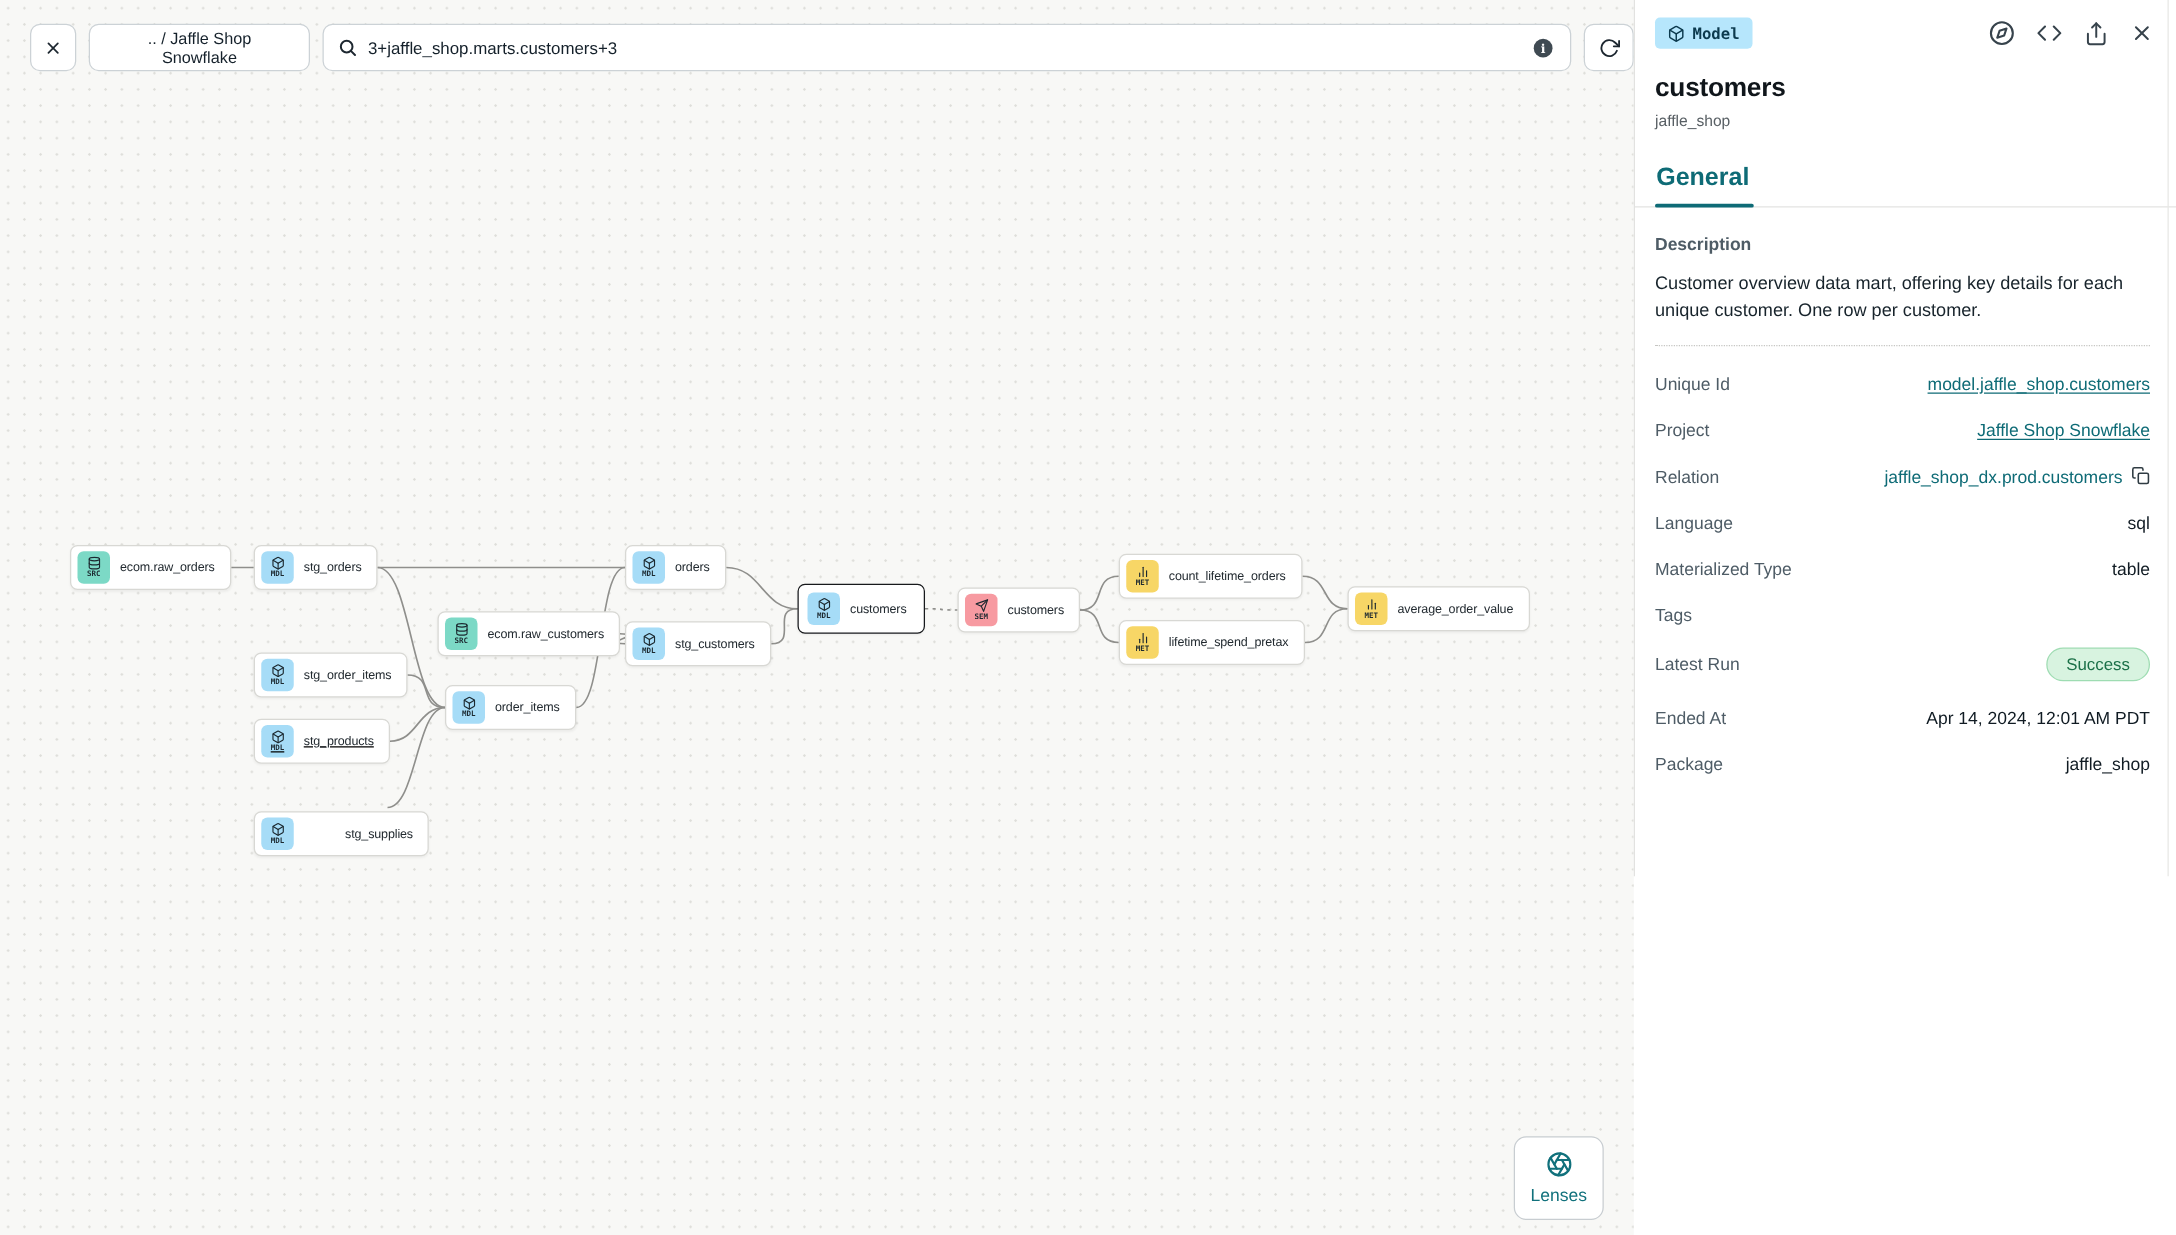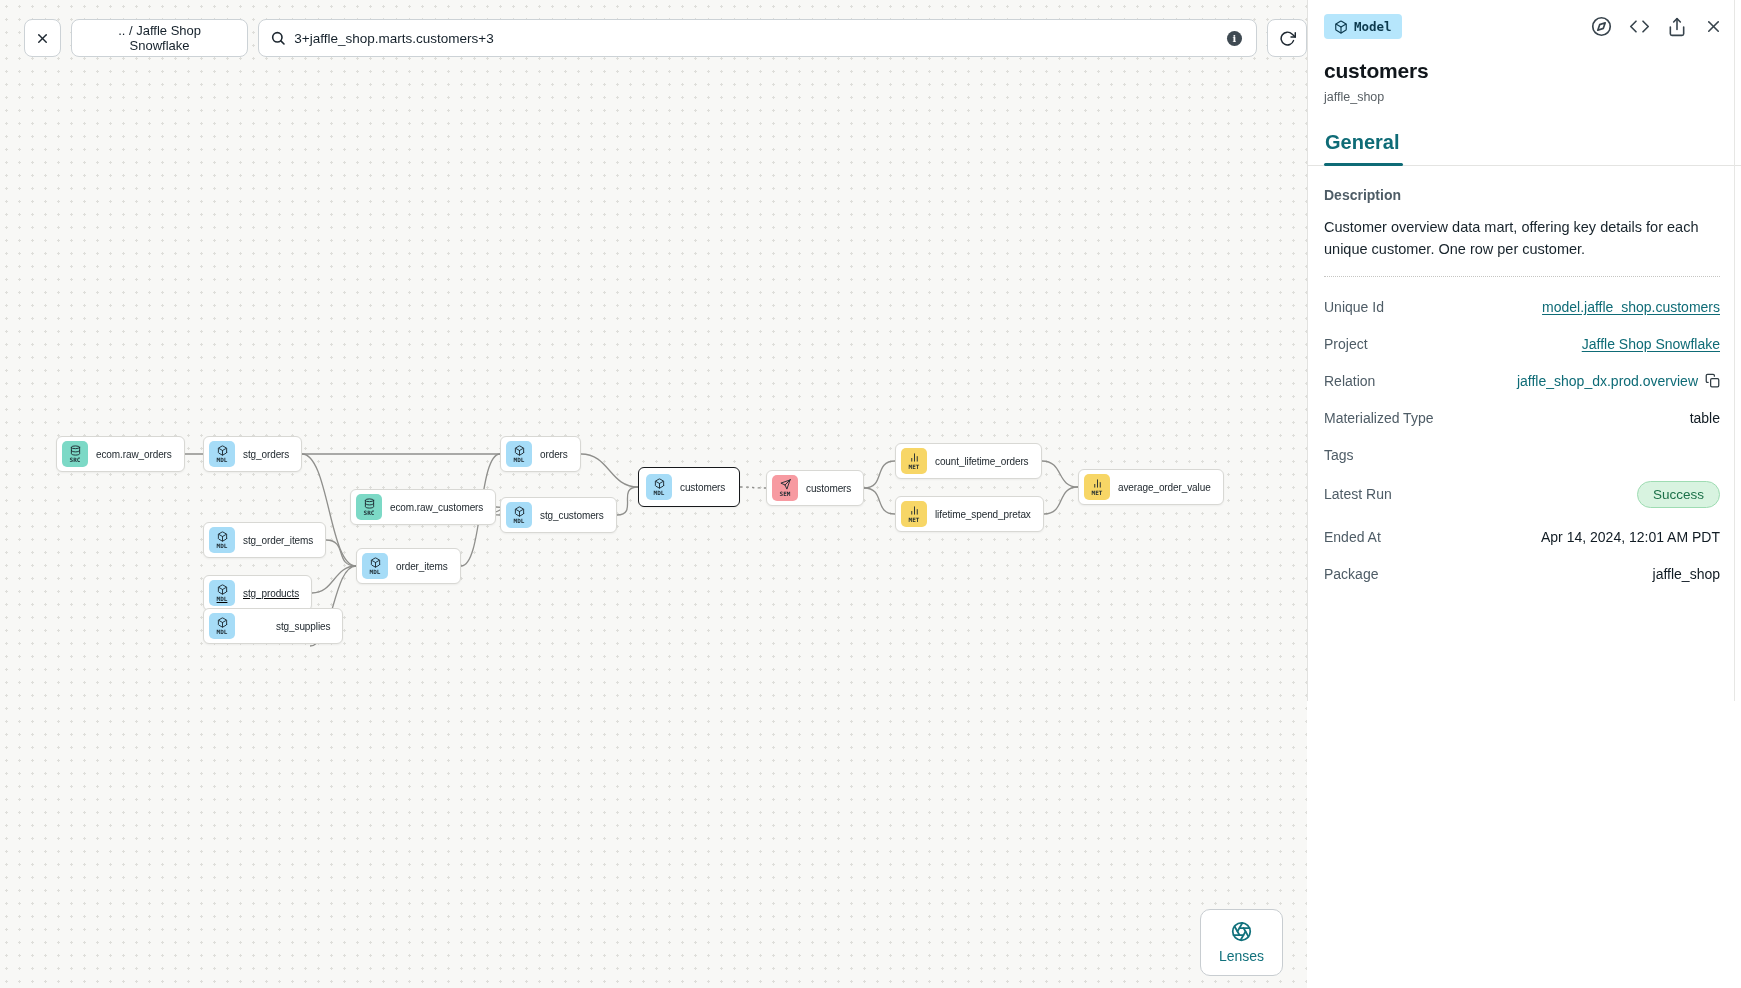--- a/index.html
+++ b/index.html
@@ -44,21 +44,21 @@
     display:flex; align-items:center; padding:0 12px 0 11px; gap:8px;
   }
   .searchbar input {
     flex:1; border:none; outline:none; font-size:13.5px; color:#14202a;
     font-family:"Liberation Sans",sans-serif; background:transparent;
   }
   .tb-refresh { width:40px; }
 
   
   .lenses {
-    position:absolute; right:24px; bottom:12px; width:83px; height:67px;
+    position:absolute; right:24px; bottom:12px; width:72px; height:67px;
     background:#fff; border:1px solid #c8cdd1; border-radius:10px; cursor:pointer;
     display:flex; flex-direction:column; align-items:center; justify-content:center; gap:6px;
     color:#11717c; font-size:14px; font-family:"Liberation Sans",sans-serif;
   }
 
   
   .panel { position:relative; flex:1; background:#fff; border-left:1px solid #e2e2e0; height:701px; }
   .panel::after { content:""; position:absolute; top:0; bottom:0; right:6px; width:1px; background:#e7e7e5; }
   .panel-header { display:flex; align-items:center; justify-content:space-between; padding:14px 18px 0 16px; }
   .badge {
@@ -149,21 +149,21 @@
           <span class="chip" style="background: rgb(166, 220, 247);">
             <svg viewBox="0 0 24 24" fill="none" stroke="#1c2930" stroke-width="2" stroke-linecap="round" stroke-linejoin="round">
               <path d="M21 16V8a2 2 0 0 0-1-1.73l-7-4a2 2 0 0 0-2 0l-7 4A2 2 0 0 0 3 8v8a2 2 0 0 0 1 1.73l7 4a2 2 0 0 0 2 0l7-4A2 2 0 0 0 21 16z"></path>
               <polyline points="3.27 6.96 12 12.01 20.73 6.96"></polyline>
               <line x1="12" y1="22.08" x2="12" y2="12"></line>
             </svg>
             <span class="chip-label">MDL</span>
           </span>
           <span class="node-label">stg_products</span>
         </div>
-        <div class="node" style="left: 203px; top: 608px; gap: 41px;">
+        <div class="node" style="left: 203px; top: 649px; gap: 41px;">
           <span class="chip" style="background: rgb(166, 220, 247);">
             <svg viewBox="0 0 24 24" fill="none" stroke="#1c2930" stroke-width="2" stroke-linecap="round" stroke-linejoin="round">
               <path d="M21 16V8a2 2 0 0 0-1-1.73l-7-4a2 2 0 0 0-2 0l-7 4A2 2 0 0 0 3 8v8a2 2 0 0 0 1 1.73l7 4a2 2 0 0 0 2 0l7-4A2 2 0 0 0 21 16z"></path>
               <polyline points="3.27 6.96 12 12.01 20.73 6.96"></polyline>
               <line x1="12" y1="22.08" x2="12" y2="12"></line>
             </svg>
             <span class="chip-label">MDL</span>
           </span>
           <span class="node-label">stg_supplies</span>
         </div>
@@ -363,29 +363,33 @@
             <span class="field-label">Unique Id</span>
             <a href="#" class="field-link">model.jaffle_shop.customers</a>
           </div>
           <div class="field-row row-project">
             <span class="field-label">Project</span>
             <a href="#" class="field-link">Jaffle Shop Snowflake</a>
           </div>
           <div class="field-row row-relation">
             <span class="field-label">Relation</span>
             <span class="value-group">
-              <a href="#" class="field-link no-underline">jaffle_shop_dx.prod.overview</a>
+              <a href="#" class="field-link no-underline">jaffle_shop_dx.prod.customers</a>
               <button class="copy-btn">
                 <svg width="15" height="15" viewBox="0 0 24 24" fill="none" stroke="currentColor" stroke-width="2" stroke-linecap="round" stroke-linejoin="round">
                   <rect x="9" y="9" width="13" height="13" rx="2" ry="2"></rect>
                   <path d="M5 15H4a2 2 0 0 1-2-2V4a2 2 0 0 1 2-2h9a2 2 0 0 1 2 2v1"></path>
                 </svg>
               </button>
             </span>
           </div>
+          <div class="field-row row-language">
+            <span class="field-label">Language</span>
+            <span class="field-value">sql</span>
+          </div>
           <div class="field-row row-materialized-type">
             <span class="field-label">Materialized Type</span>
             <span class="field-value">table</span>
           </div>
           <div class="field-row row-tags">
             <span class="field-label">Tags</span>
             <span class="field-value"></span>
           </div>
           <div class="field-row row-latest-run">
             <span class="field-label">Latest Run</span>

